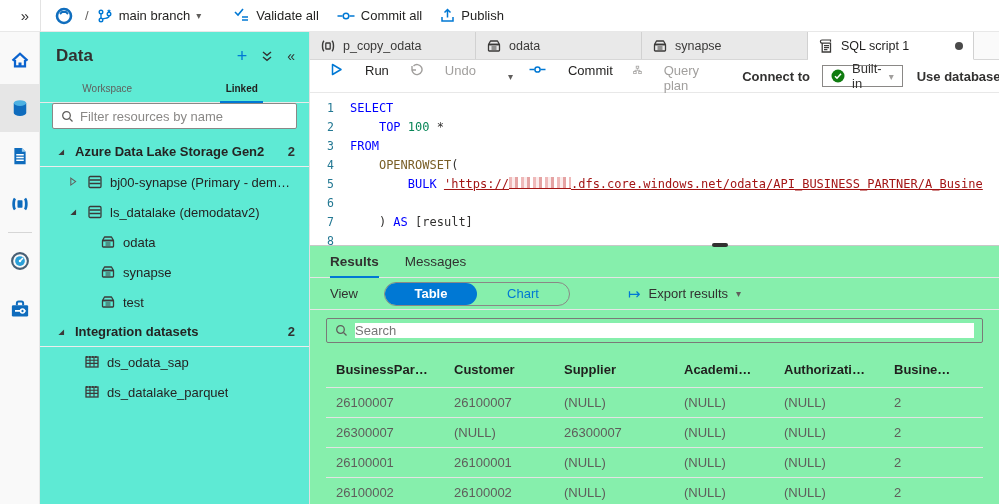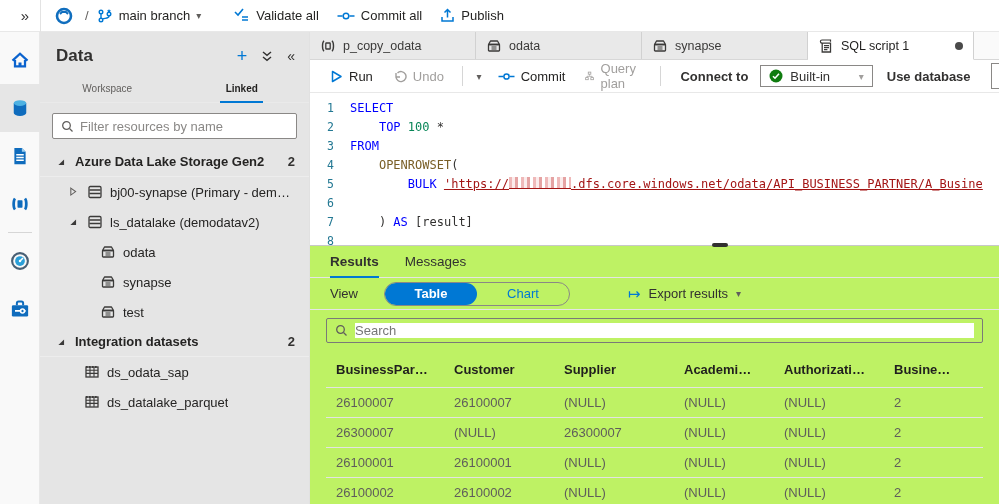--- a/index.html
+++ b/index.html
@@ -20,31 +20,31 @@
   .shell { display:flex; height:472px; }
 
   
   .rail { width:40px; background:#f9f9f9; border-right:1px solid #e8e8e8; display:flex;
     flex-direction:column; align-items:center; padding-top:4px; }
   .rail-item { width:40px; height:48px; display:flex; align-items:center; justify-content:center; cursor:pointer; }
   .rail-item.active { background:#e6e6e6; }
   .rail-div { width:24px; height:1px; background:#d6d6d6; margin:4px 0; }
 
   
-  .dpanel { width:270px; border-right:1px solid #e1e1e1; display:flex; flex-direction:column; background:#e5e5e5; }
+  .dpanel { width:270px; border-right:1px solid #e1e1e1; display:flex; flex-direction:column; background:#5eead4; }
   .dp-head { display:flex; align-items:center; padding:14px 14px 6px 16px; }
   .dp-title { font-size:17px; font-weight:700; flex:1; }
   .dp-actions { display:flex; align-items:center; gap:14px; }
   .dp-actions .a-plus { color:#0078d4; font-size:18px; line-height:1; cursor:pointer; }
   .dp-actions .a-ico { color:#323130; font-size:12px; cursor:pointer; letter-spacing:-2px; }
   .dp-tabs { display:flex; border-bottom:1px solid #eaeaea; margin-top:4px; }
   .dp-tab { flex:1; text-align:center; padding:7px 0 8px; font-size:10px; color:#605e5c; cursor:pointer; position:relative; }
   .dp-tab.active { color:#201f1e; font-weight:700; }
   .dp-tab.active::after { content:""; position:absolute; left:34%; right:34%; bottom:-1px; height:2px; background:#0078d4; }
-  .dp-filter { margin:10px 12px 6px; border:1px solid #8a8886; border-radius:2px; height:26px;
+  .dp-filter { margin:0 12px 6px; border:1px solid #8a8886; border-radius:2px; height:26px;
     display:flex; align-items:center; padding:0 8px; gap:6px; background:#fff; }
   .dp-filter input { border:none; outline:none; flex:1; font-size:13px; color:#323130;
     font-family:"Liberation Sans",sans-serif; }
   .dp-filter input::placeholder { color:#8a8886; }
 
   .tree { flex:1; overflow:hidden; padding-top:2px; }
   .tnode { height:30px; display:flex; align-items:center; gap:7px; cursor:pointer; padding-right:14px; }
   .tnode .arrow { width:14px; display:flex; justify-content:center; flex:none; }
   .tnode .nicon { width:16px; height:16px; flex:none; display:flex; }
   .tnode .tlabel { white-space:nowrap; overflow:hidden; text-overflow:ellipsis; color:#252423; }
@@ -58,21 +58,21 @@
   .etabs { height:28px; background:#fafafa; display:flex; border-bottom:1px solid #d7d7d7; }
   .etab { width:166px; display:flex; align-items:center; gap:7px; padding:0 10px; background:#e9e9e9;
     border-right:1px solid #d1d1d1; font-size:12.5px; color:#3b3a39; cursor:pointer; }
   .etab.active { background:#fff; border-bottom:1px solid #fff; margin-bottom:-1px; color:#201f1e; }
   .etab .etlabel { flex:1; white-space:nowrap; overflow:hidden; }
   .etab .dirty { width:8px; height:8px; border-radius:50%; background:#4a4a4a; flex:none; }
 
   
   .stoolbar { height:33px; display:flex; align-items:center; border-bottom:1px solid #e8e8e8;
     padding-left:12px; gap:4px; background:#fff; }
-  .tbtn { display:flex; align-items:center; gap:6px; padding:0 8px; height:26px; cursor:pointer; color:#252423; }
+  .tbtn { display:flex; align-items:flex-start; gap:22px; padding:0 8px; height:26px; cursor:pointer; color:#252423; }
   .tbtn.disabled { color:#a19f9d; cursor:default; }
   .st-sep { width:1px; height:20px; background:#d6d6d6; margin:0 6px; }
   .st-label { font-weight:700; margin:0 8px 0 10px; white-space:nowrap; }
   .st-dd { width:158px; height:22px; border:1px solid #8a8886; display:flex; align-items:center;
     gap:7px; padding:0 8px; background:#fff; cursor:pointer; }
   .st-dd .ddval { flex:1; }
   .st-dd-stub { width:12px; height:26px; border:1px solid #8a8886; border-right:none; margin-left:8px; background:#fff; }
 
   
   .editor { height:152px; background:#fff; font-family:"DejaVu Sans Mono", monospace;
@@ -84,21 +84,21 @@
   .tok-kw { color:#0000ff; }
   .tok-num { color:#098658; }
   .tok-str { color:#a31515; }
   .tok-fn { color:#795e26; }
   .tok-url { color:#a31515; text-decoration:underline; }
   .redacted { display:inline-block; width:62px; height:12px; vertical-align:-1px;
     border-bottom:1px solid #a31515;
     background:repeating-linear-gradient(90deg,#efb9b9 0 3px,#fbecec 3px 6px,#e5a3a3 6px 9px,#ffffff 9px 12px); }
 
   
-  .results { flex:1; border-top:1px solid #c8c8c8; position:relative; display:flex; flex-direction:column; background:#bef264; min-height:0; }
+  .results { flex:1; border-top:1px solid #c8c8c8; position:relative; display:flex; flex-direction:column; background:#86efac; min-height:0; }
   .drag-handle { position:absolute; top:-3px; left:402px; width:16px; height:4px; background:#323130; border-radius:2px; cursor:ns-resize; }
   .rtabs { display:flex; gap:26px; padding:8px 0 0 20px; border-bottom:1px solid #e5e5e5; height:32px; }
   .rtab { padding-bottom:8px; color:#323130; cursor:pointer; position:relative; font-size:13.5px; }
   .rtab.active { font-weight:700; }
   .rtab.active::after { content:""; position:absolute; left:0; right:0; bottom:-1px; height:2px; background:#0078d4; }
   .viewrow { display:flex; align-items:center; height:32px; padding-left:20px; border-bottom:1px solid #e5e5e5; gap:10px; }
   .view-label { margin-right:16px; }
   .pill { display:flex; border:1px solid #8a8886; border-radius:13px; height:24px; overflow:hidden; width:186px; }
   .pill .seg { flex:1; display:flex; align-items:center; justify-content:center; color:#0078d4; cursor:pointer; font-size:13px; }
   .pill .seg.active { background:#0078d4; color:#fff; border-radius:13px; font-weight:700; }

